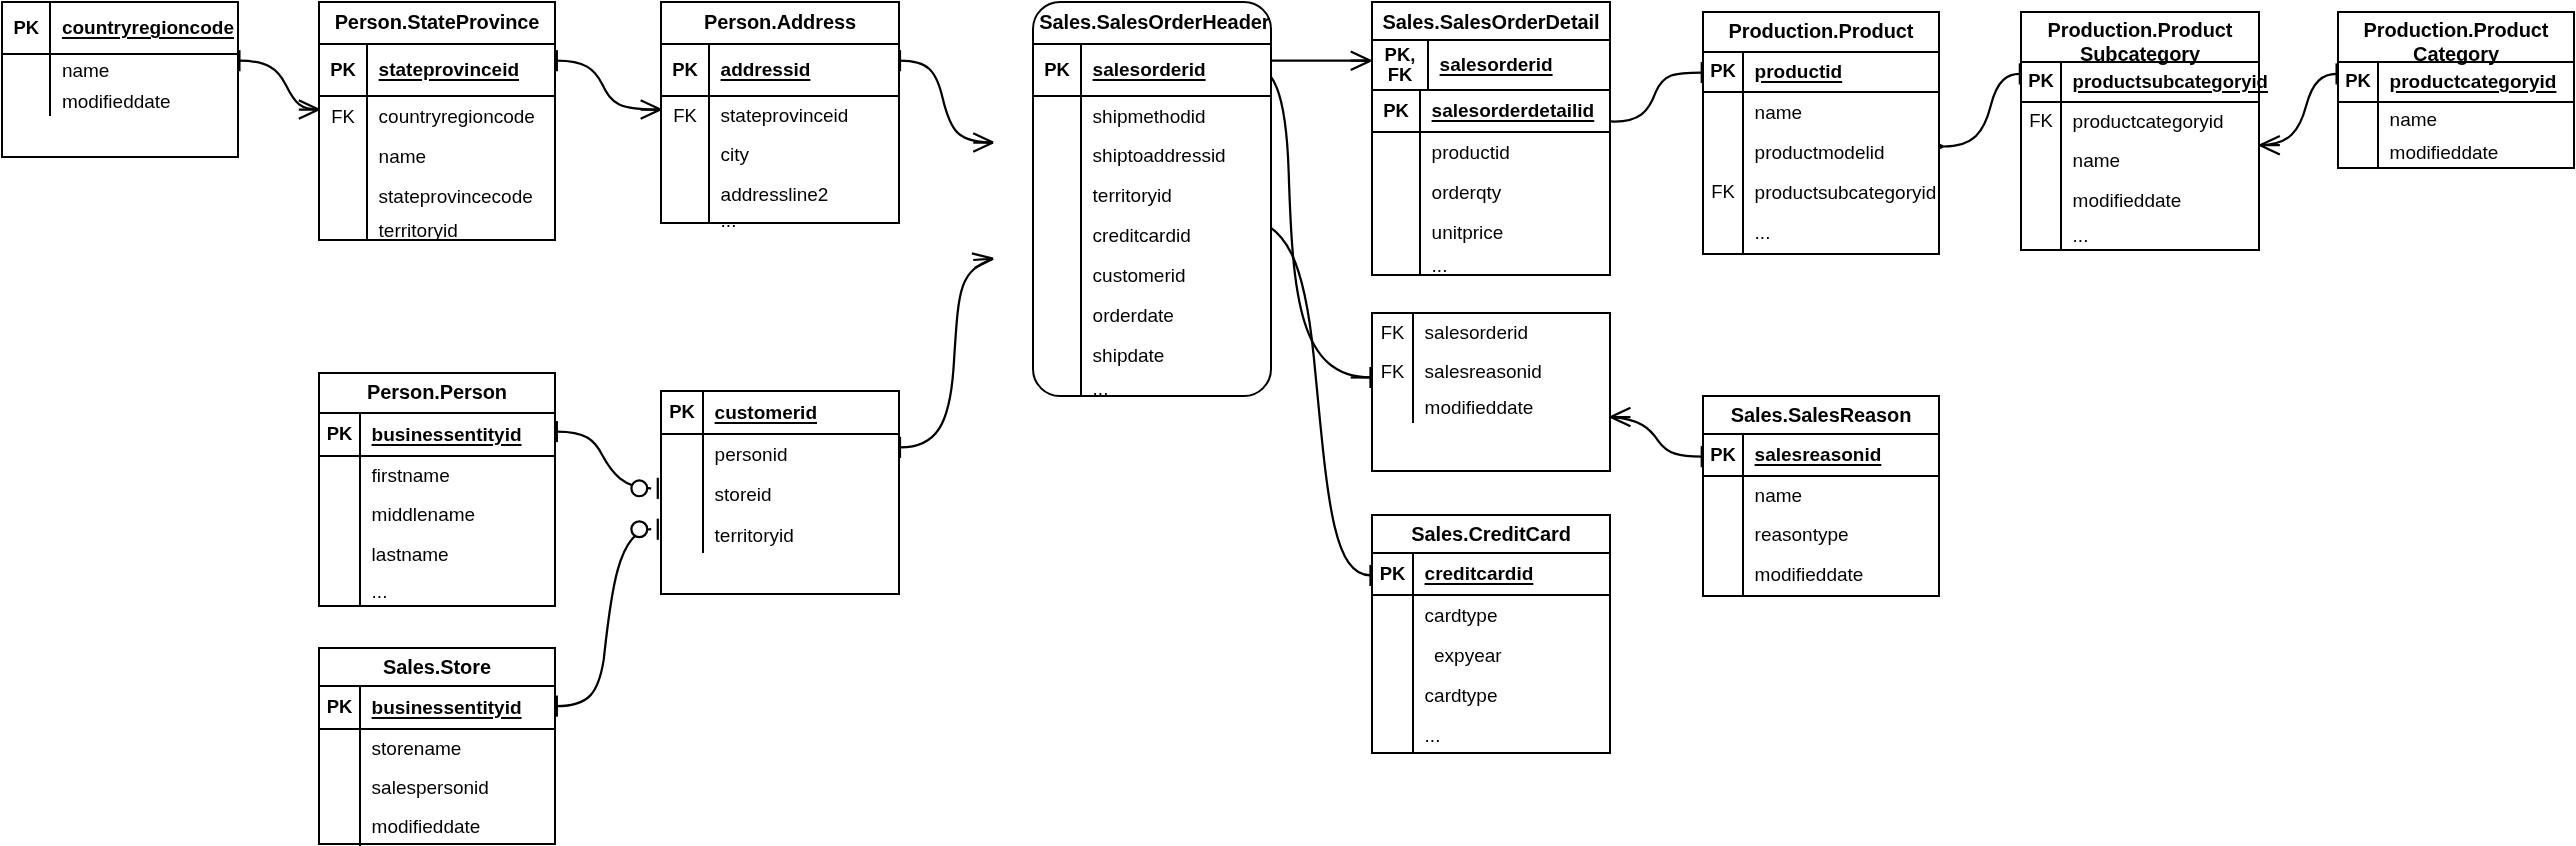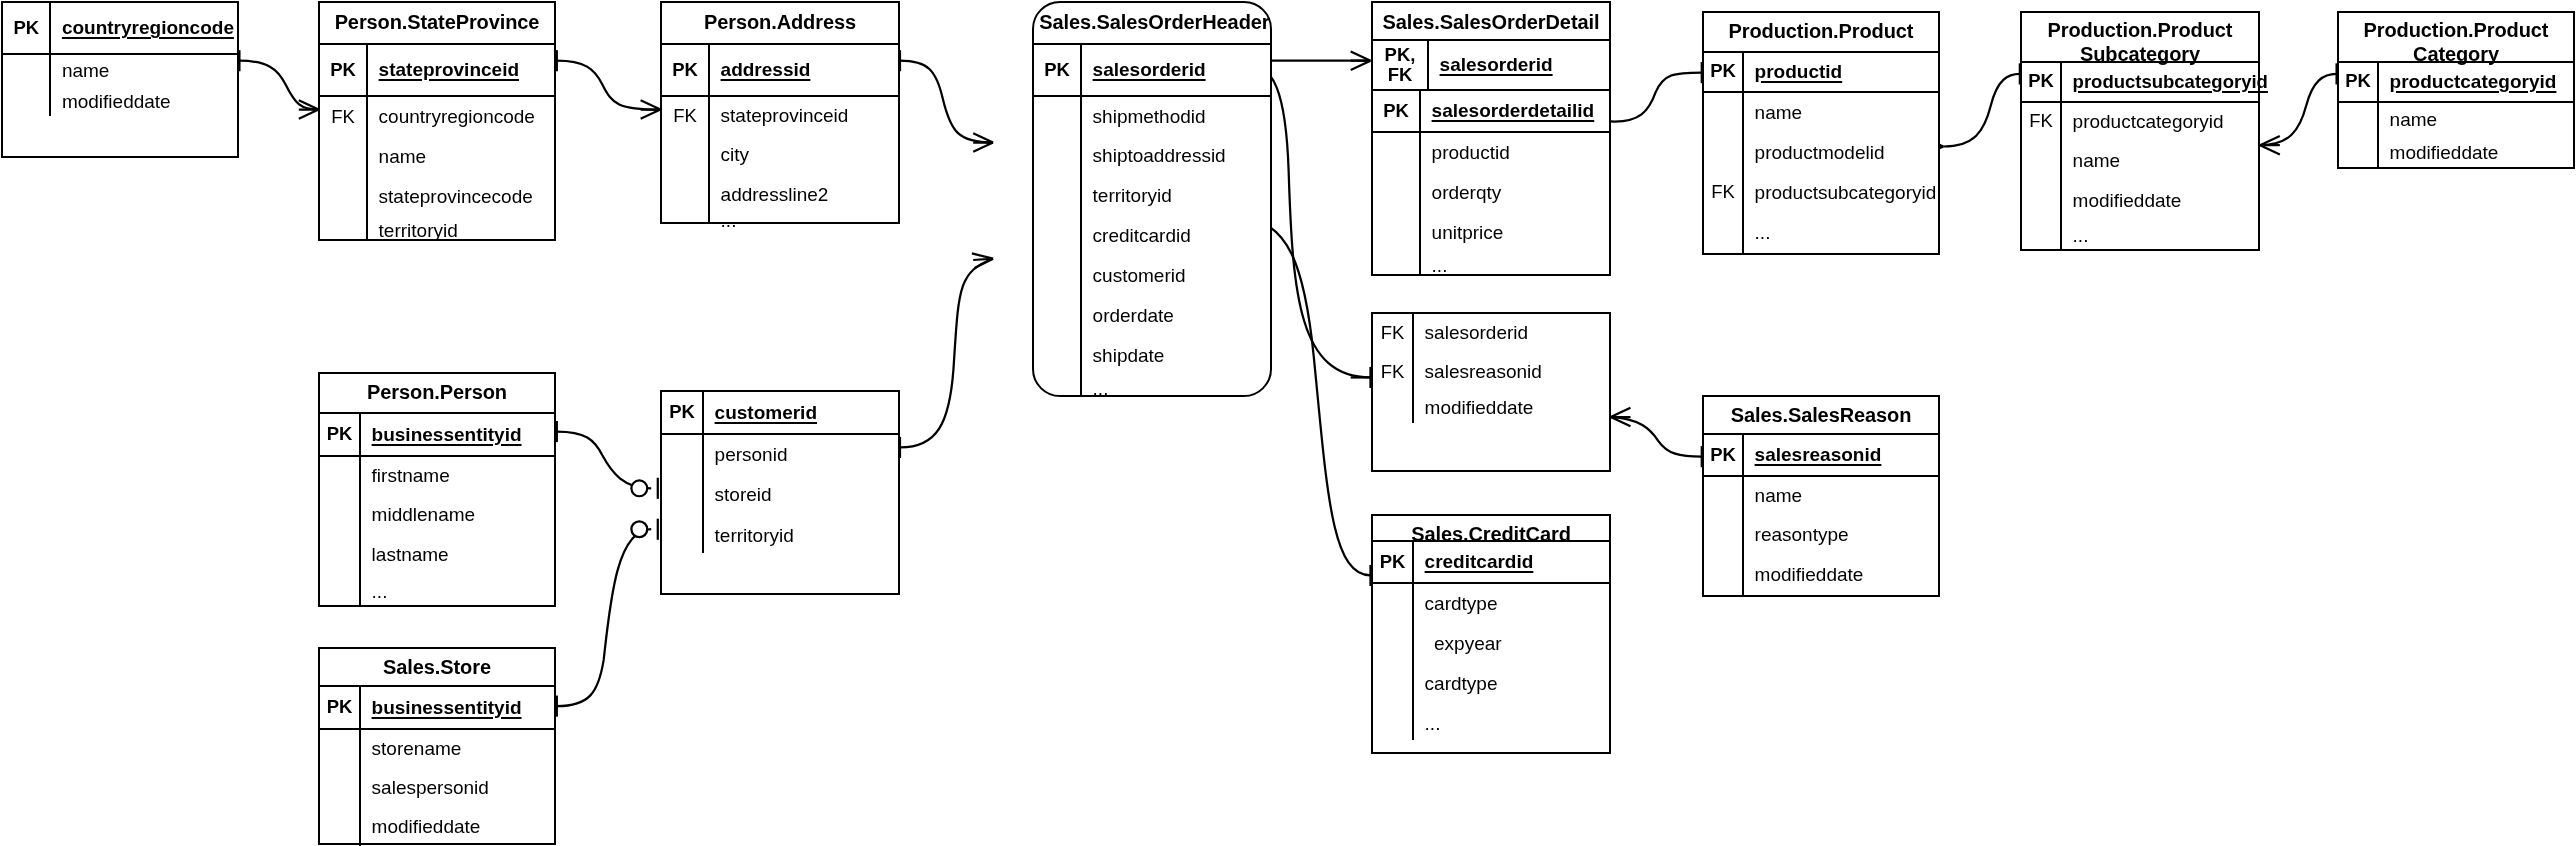--- a/index.html
+++ b/index.html
@@ -381,21 +381,21 @@
       <div class="attrkeys" style="width:40px;"></div>
       <div class="attrnames">
         <div class="attrline" style="height:38px;">name</div>
         <div class="attrline" style="height:40px;">reasontype</div>
         <div class="attrline" style="height:40px;">modifieddate</div>
       </div>
     </div>
   </div>
 
   <div class="entity" style="left:1371px;top:514px;width:240px;height:240px;">
-    <div class="ent-title" style="height:26px;">Sales.CreditCard</div>
+    <div class="ent-title" style="height:38px;">Sales.CreditCard</div>
     <div class="sect">
       <div class="row pkrow" style="height:40px;">
         <div class="keycell" style="width:41px;">
           <span class="kc-inner">PK</span>
           </div>
         <div class="namecell">creditcardid</div>
       </div>
     </div>
     <div class="sect attrblock" style="height:158px;">
       <div class="attrkeys" style="width:41px;"></div>

